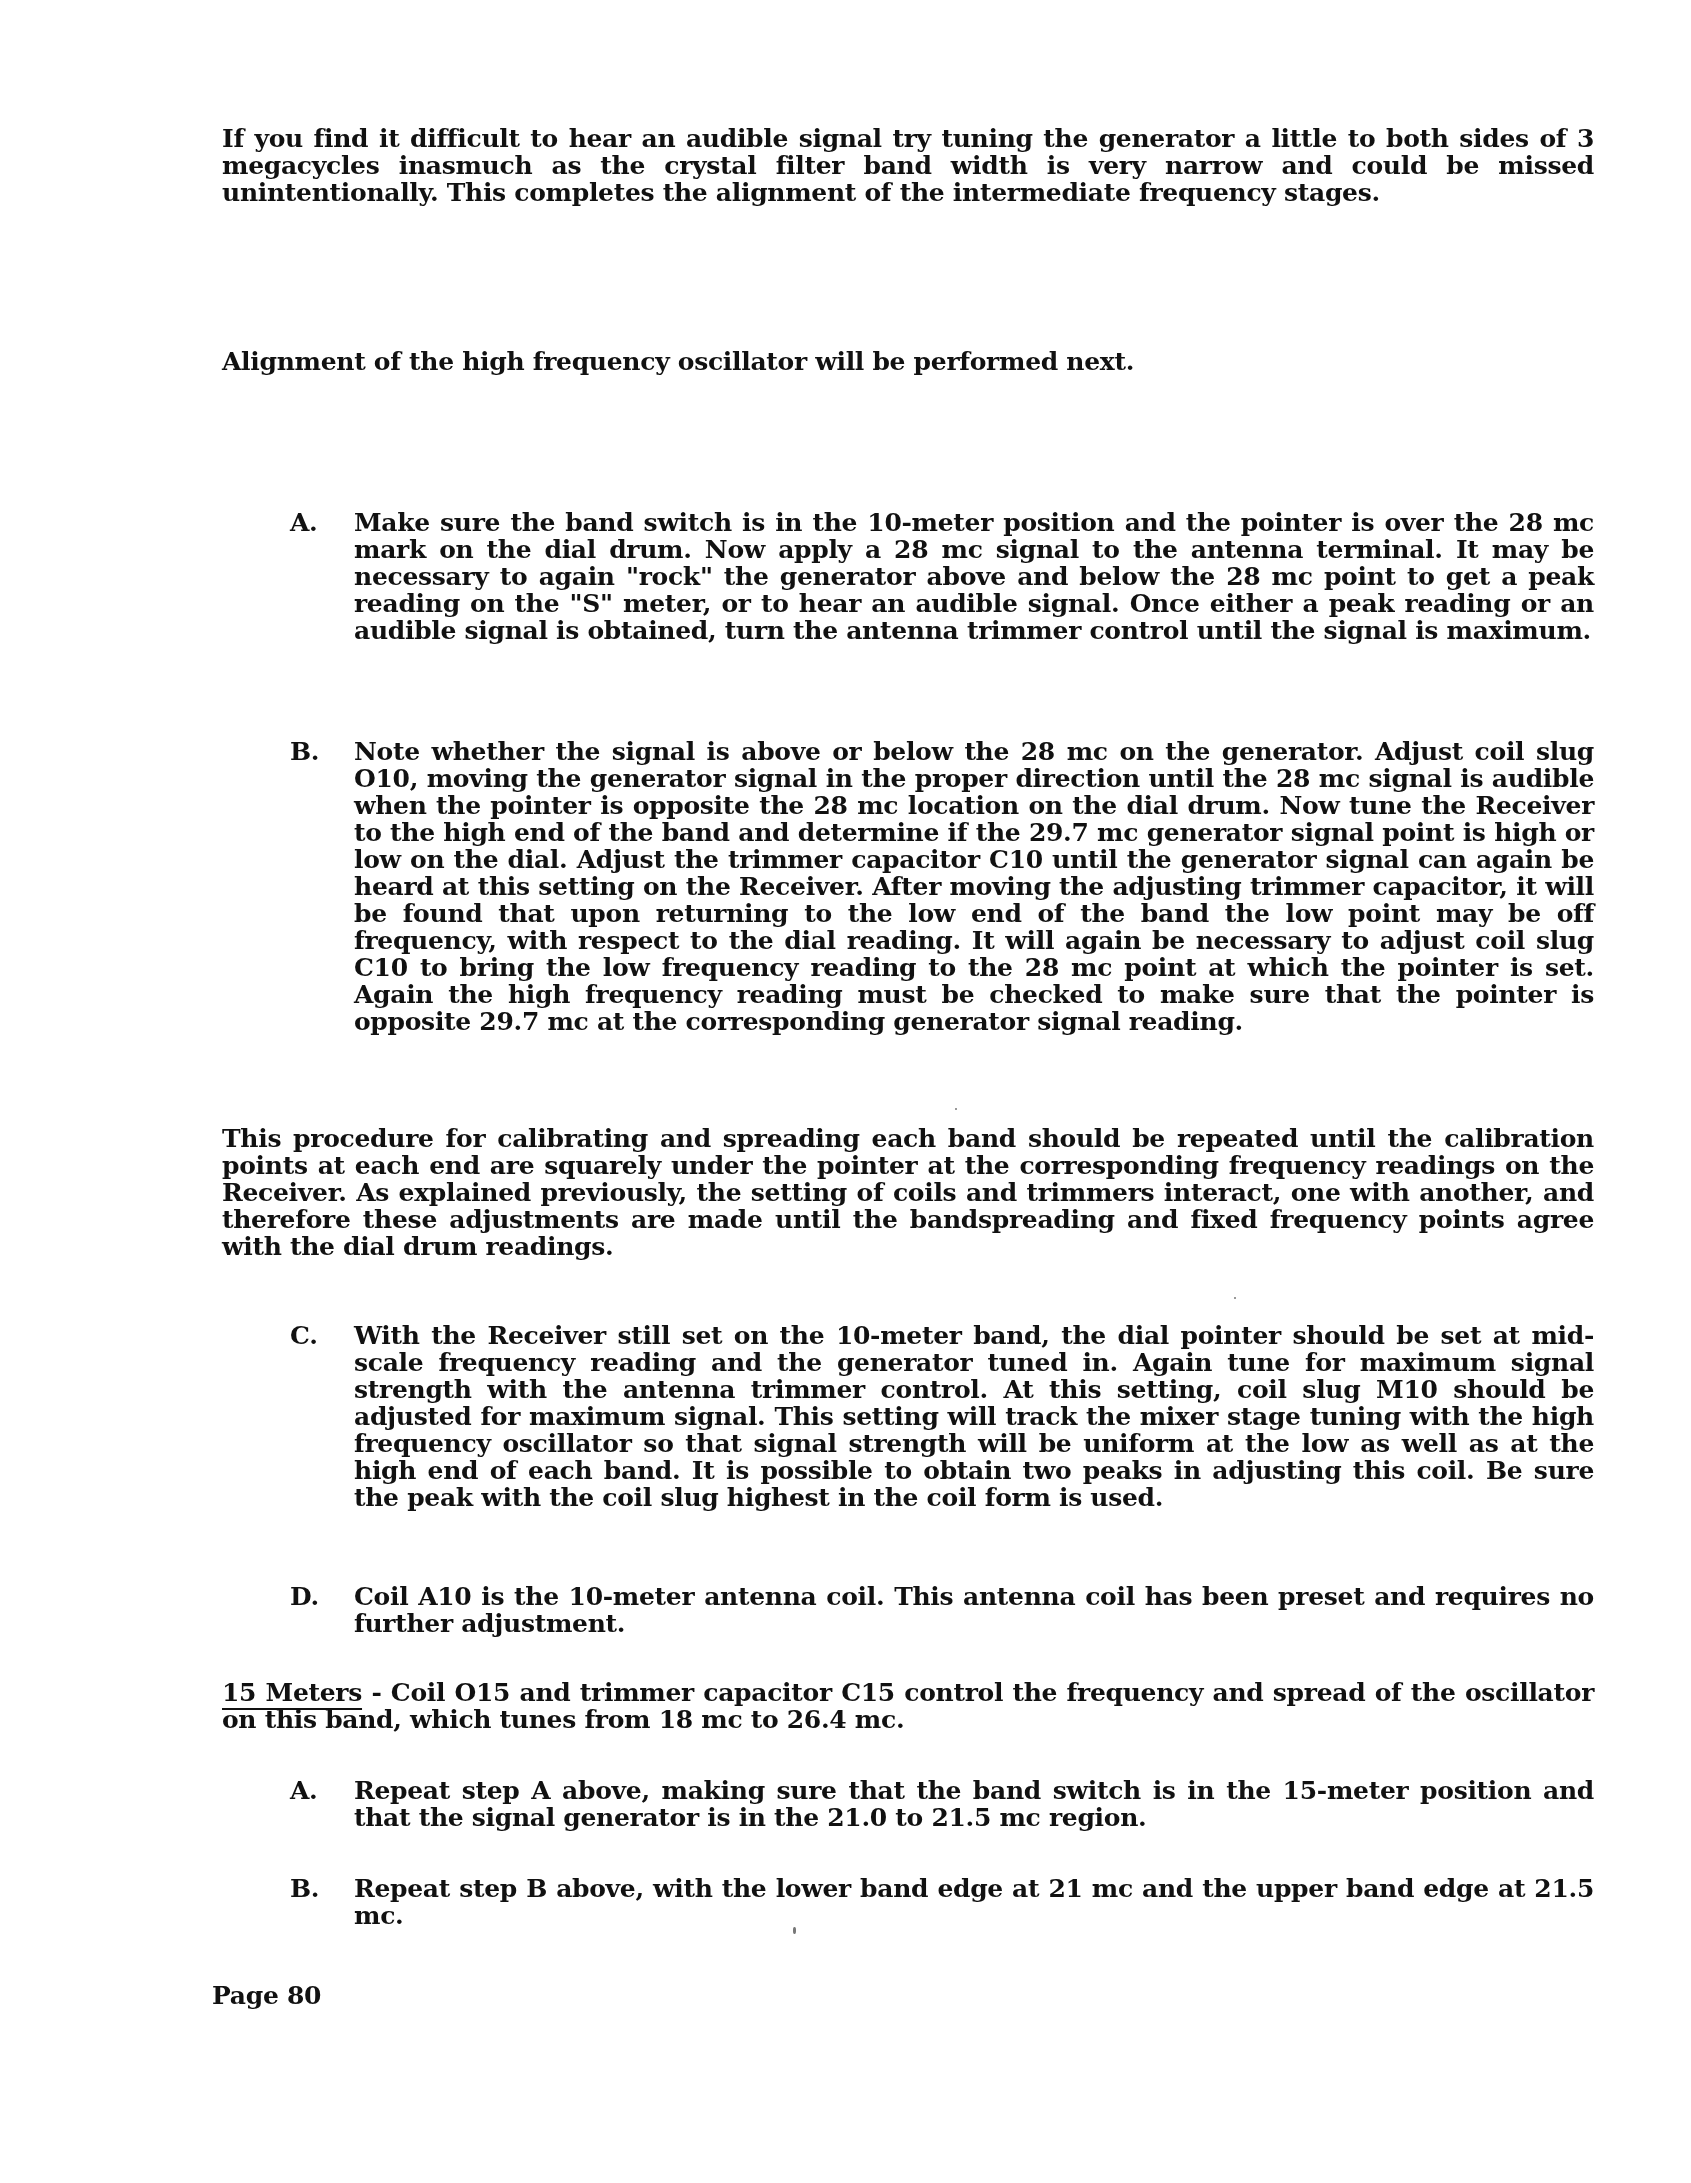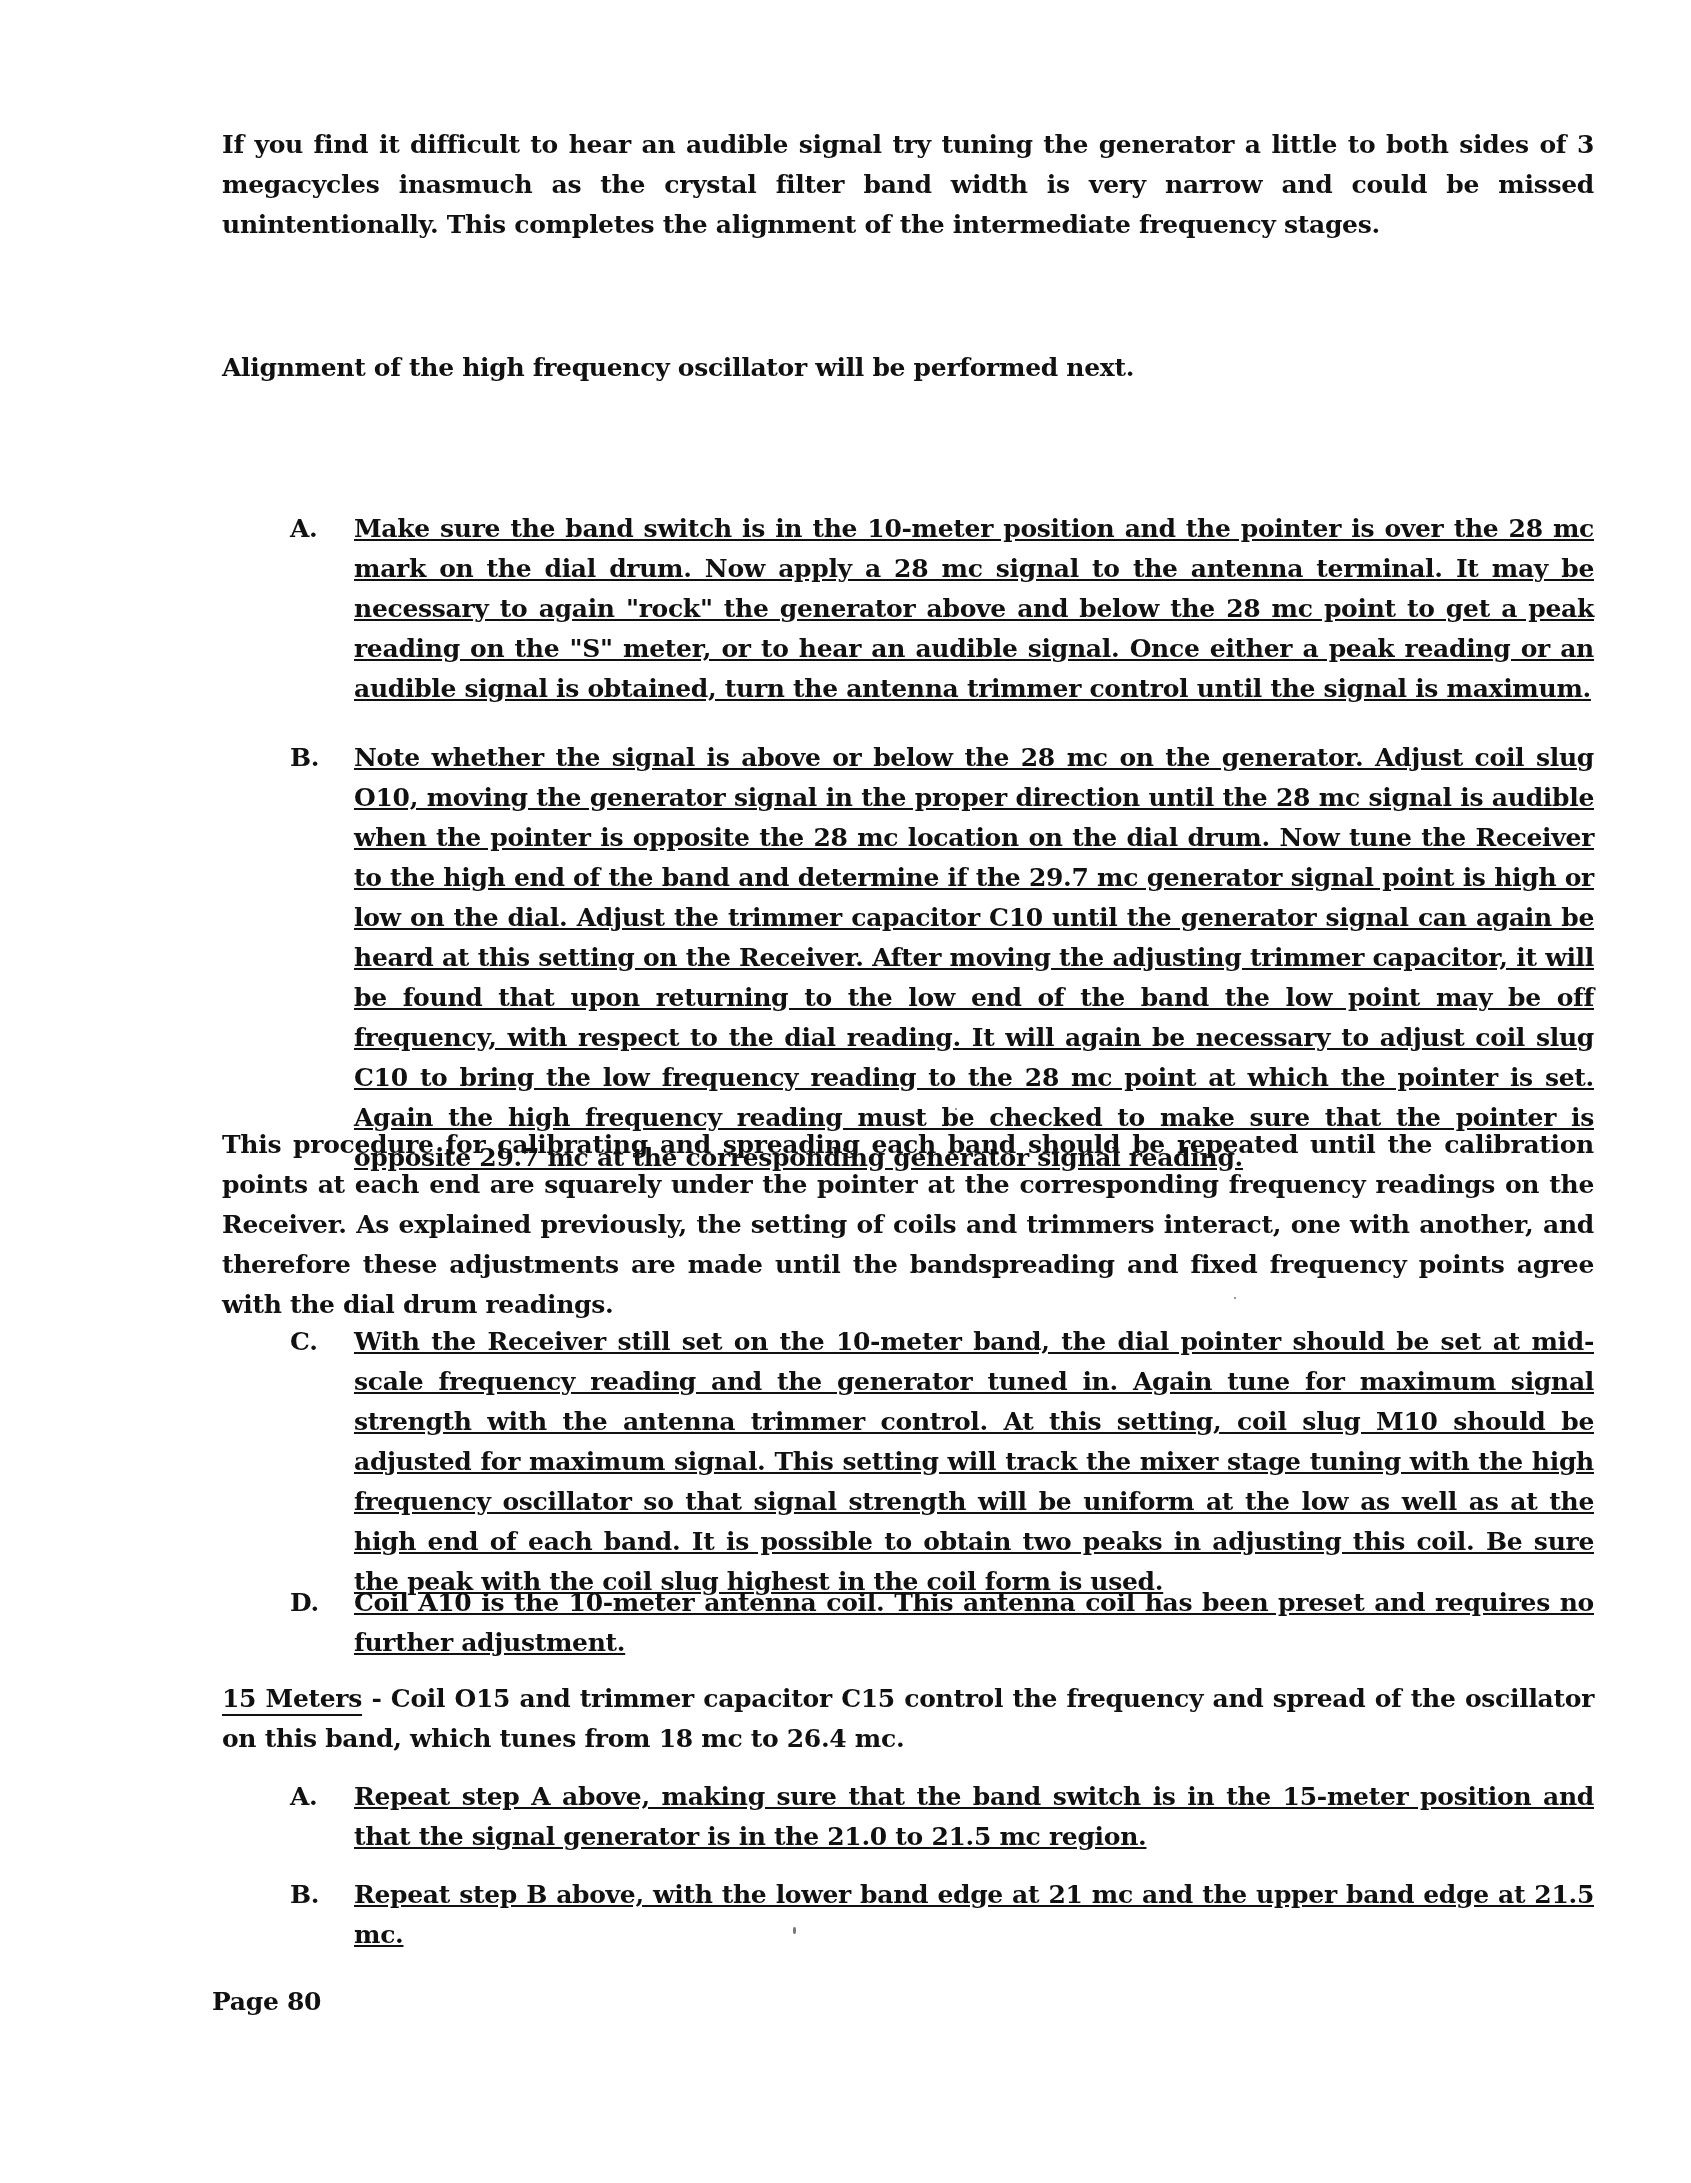--- a/index.html
+++ b/index.html
@@ -1,35 +1,35 @@
 <!DOCTYPE html>
 <html style="font-size:10.6px"><head>
 <meta charset="utf-8">
 <style>
   html, body { margin: 0; padding: 0; background: #ffffff; }
   body { width: 1691px; height: 2183px; position: relative; overflow: hidden; }
   .page {
     position: absolute; left: 0; top: 0; width: 1691px; height: 2183px;
     background: #ffffff; color: #111111;
     font-family: "DejaVu Serif", "Liberation Serif", serif;
-    font-size: 25px; line-height: 40px; letter-spacing: -0.3px;
+    font-size: 25px; line-height: 27px; letter-spacing: -0.3px;
     font-weight: bold;
   }
   .para {
     position: absolute; left: 222px; width: 1372px;
     text-align: justify; margin: 0;
   }
   .item {
     position: absolute; left: 290px; width: 1304px; margin: 0;
   }
   .item .letter {
     position: absolute; left: 0; top: 0; width: 53px;
   }
   .item .text {
-    display: block; margin-left: 64px; text-align: justify; text-decoration: underline;
+    display: block; margin-left: 64px; text-align: justify;
   }
   .ul { text-decoration: underline; text-decoration-thickness: 2px; text-underline-offset: 6.6px; }
   .footer { position: absolute; left: 212px; top: 1982px; font-size: 25px; }
   .speck { position: absolute; width: 2px; height: 2px; background: #777; border-radius: 50%; }
 </style>
 </head>
 <body>
 
 <div class="page">
 

